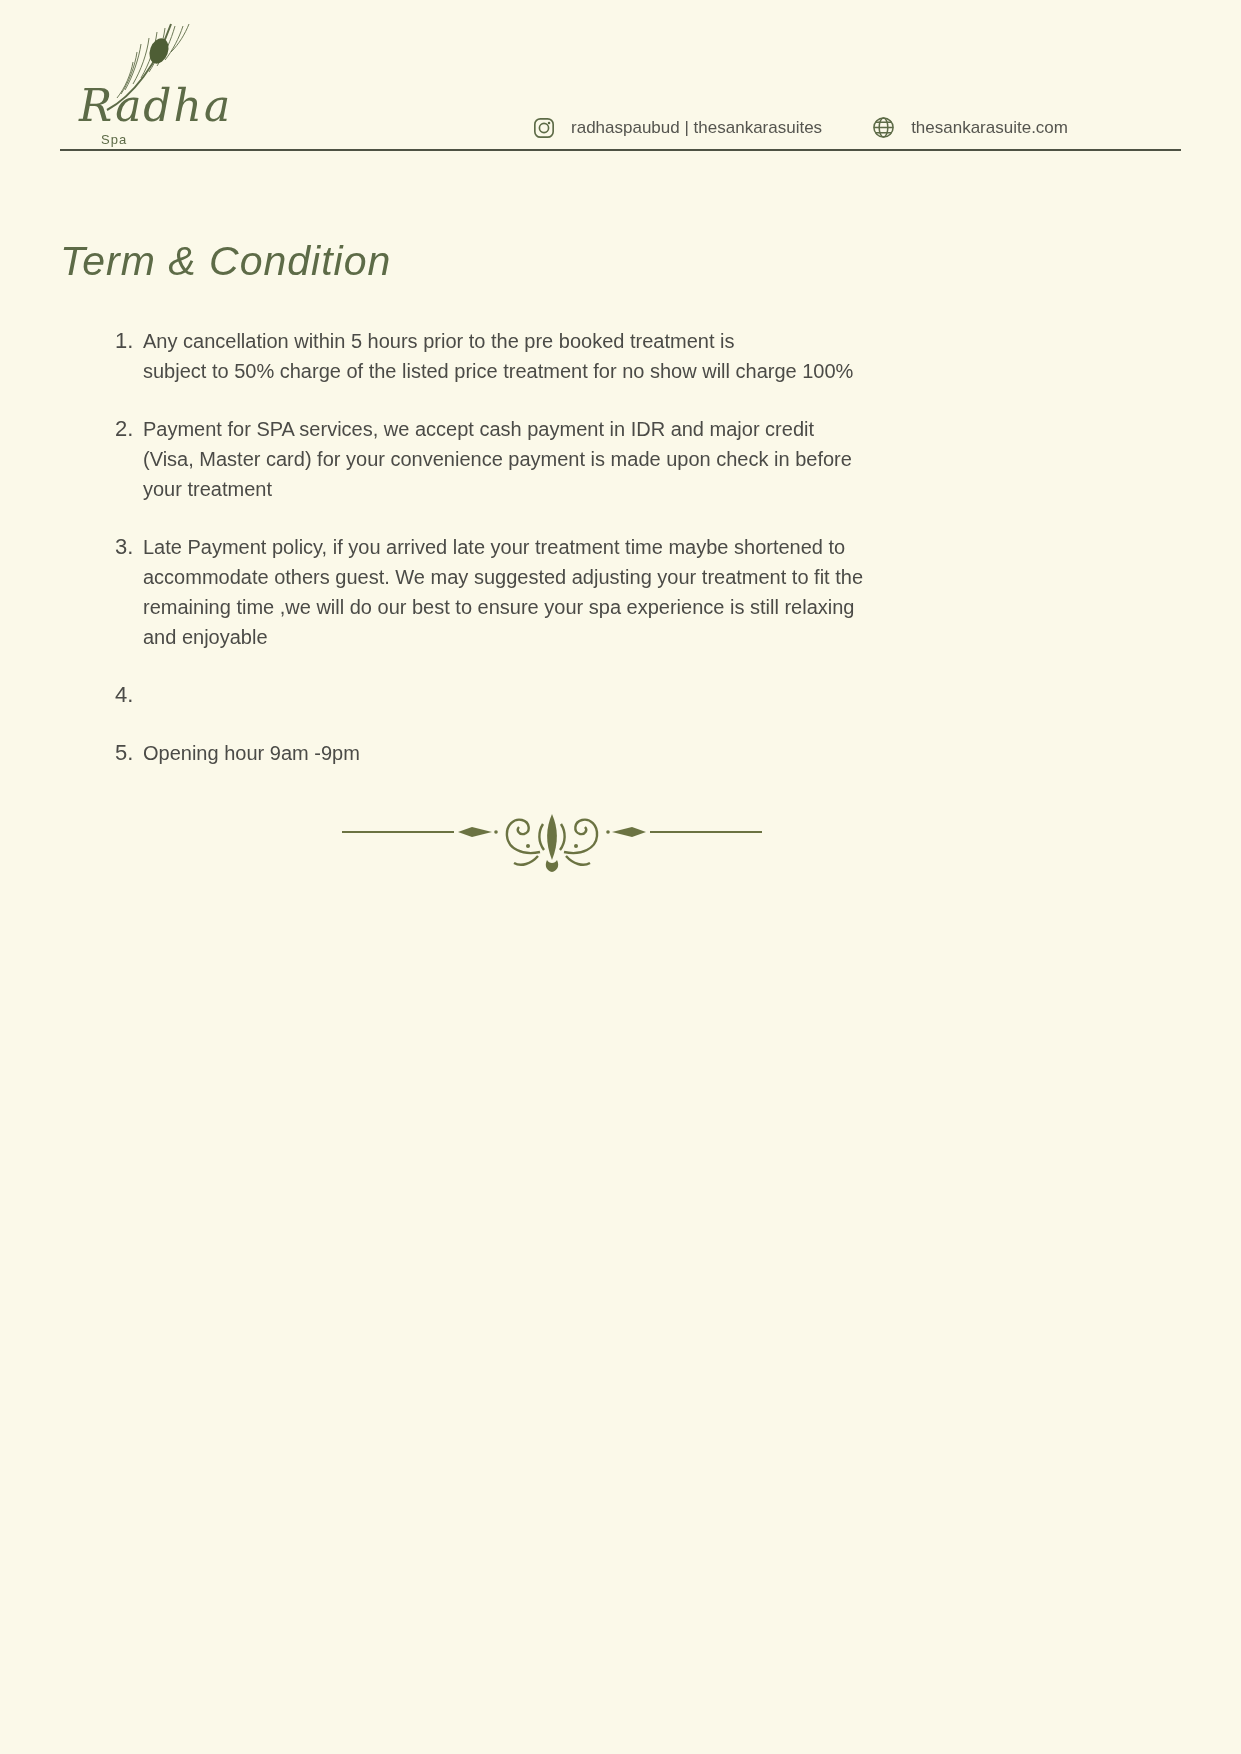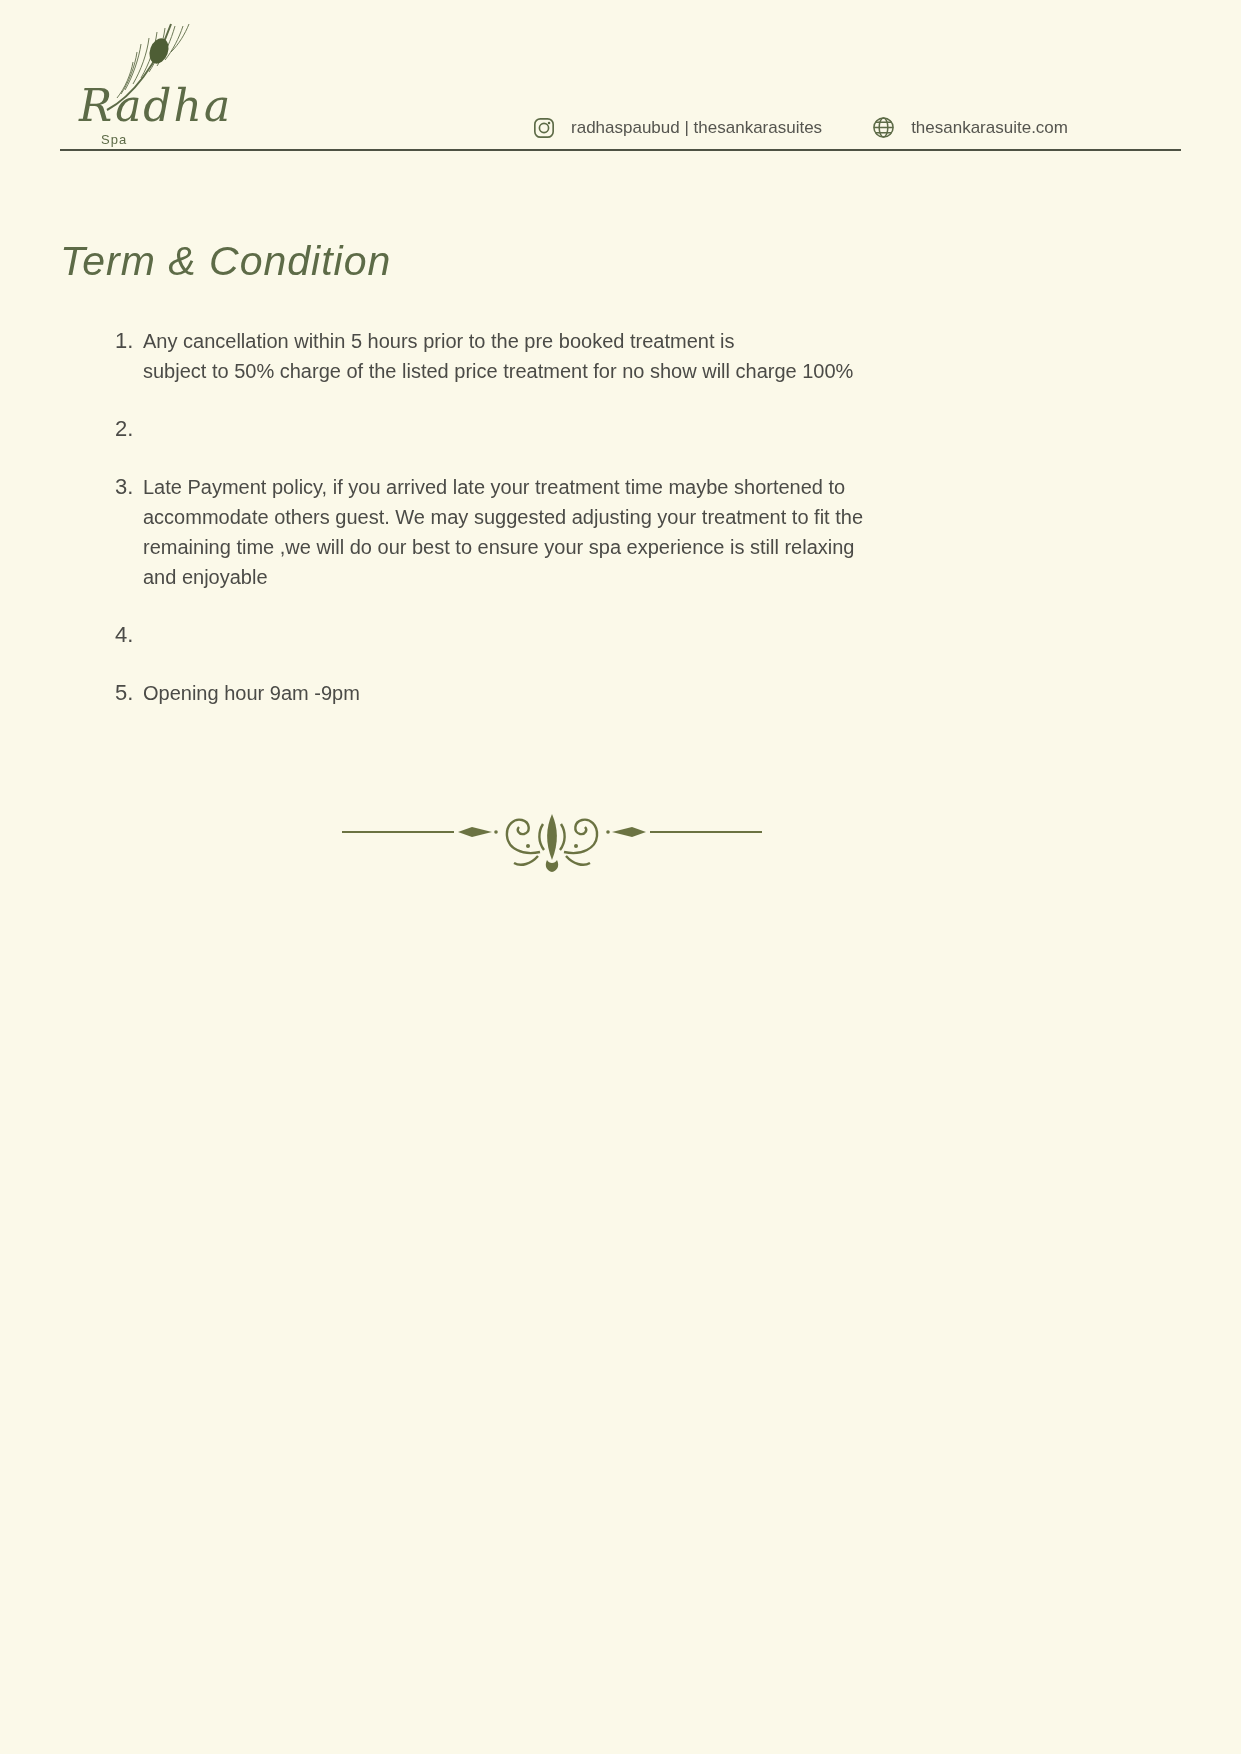--- a/index.html
+++ b/index.html
@@ -136,20 +136,23 @@
 <div class="page-title">Term &amp; Condition</div>
 
 <div class="terms-list">
   <div class="term-item">
     <span class="term-number">1.</span>
     <span class="term-text">Any cancellation within 5 hours prior to the pre booked treatment is
 subject to 50% charge of the listed price treatment for no show will charge 100%</span>
   </div>
   <div class="term-item">
     <span class="term-number">2.</span>
+    <span class="term-text">Payment for SPA services, we accept cash payment in IDR and major credit
+(Visa, Master card) for your convenience payment is made upon check in before
+your treatment</span>
   </div>
   <div class="term-item">
     <span class="term-number">3.</span>
     <span class="term-text">Late Payment policy, if you arrived late your treatment time maybe shortened to
 accommodate others guest. We may suggested adjusting  your treatment  to fit  the
 remaining time ,we will do our best to ensure your spa experience is still relaxing
 and enjoyable</span>
   </div>
   <div class="term-item">
     <span class="term-number">4.</span>

